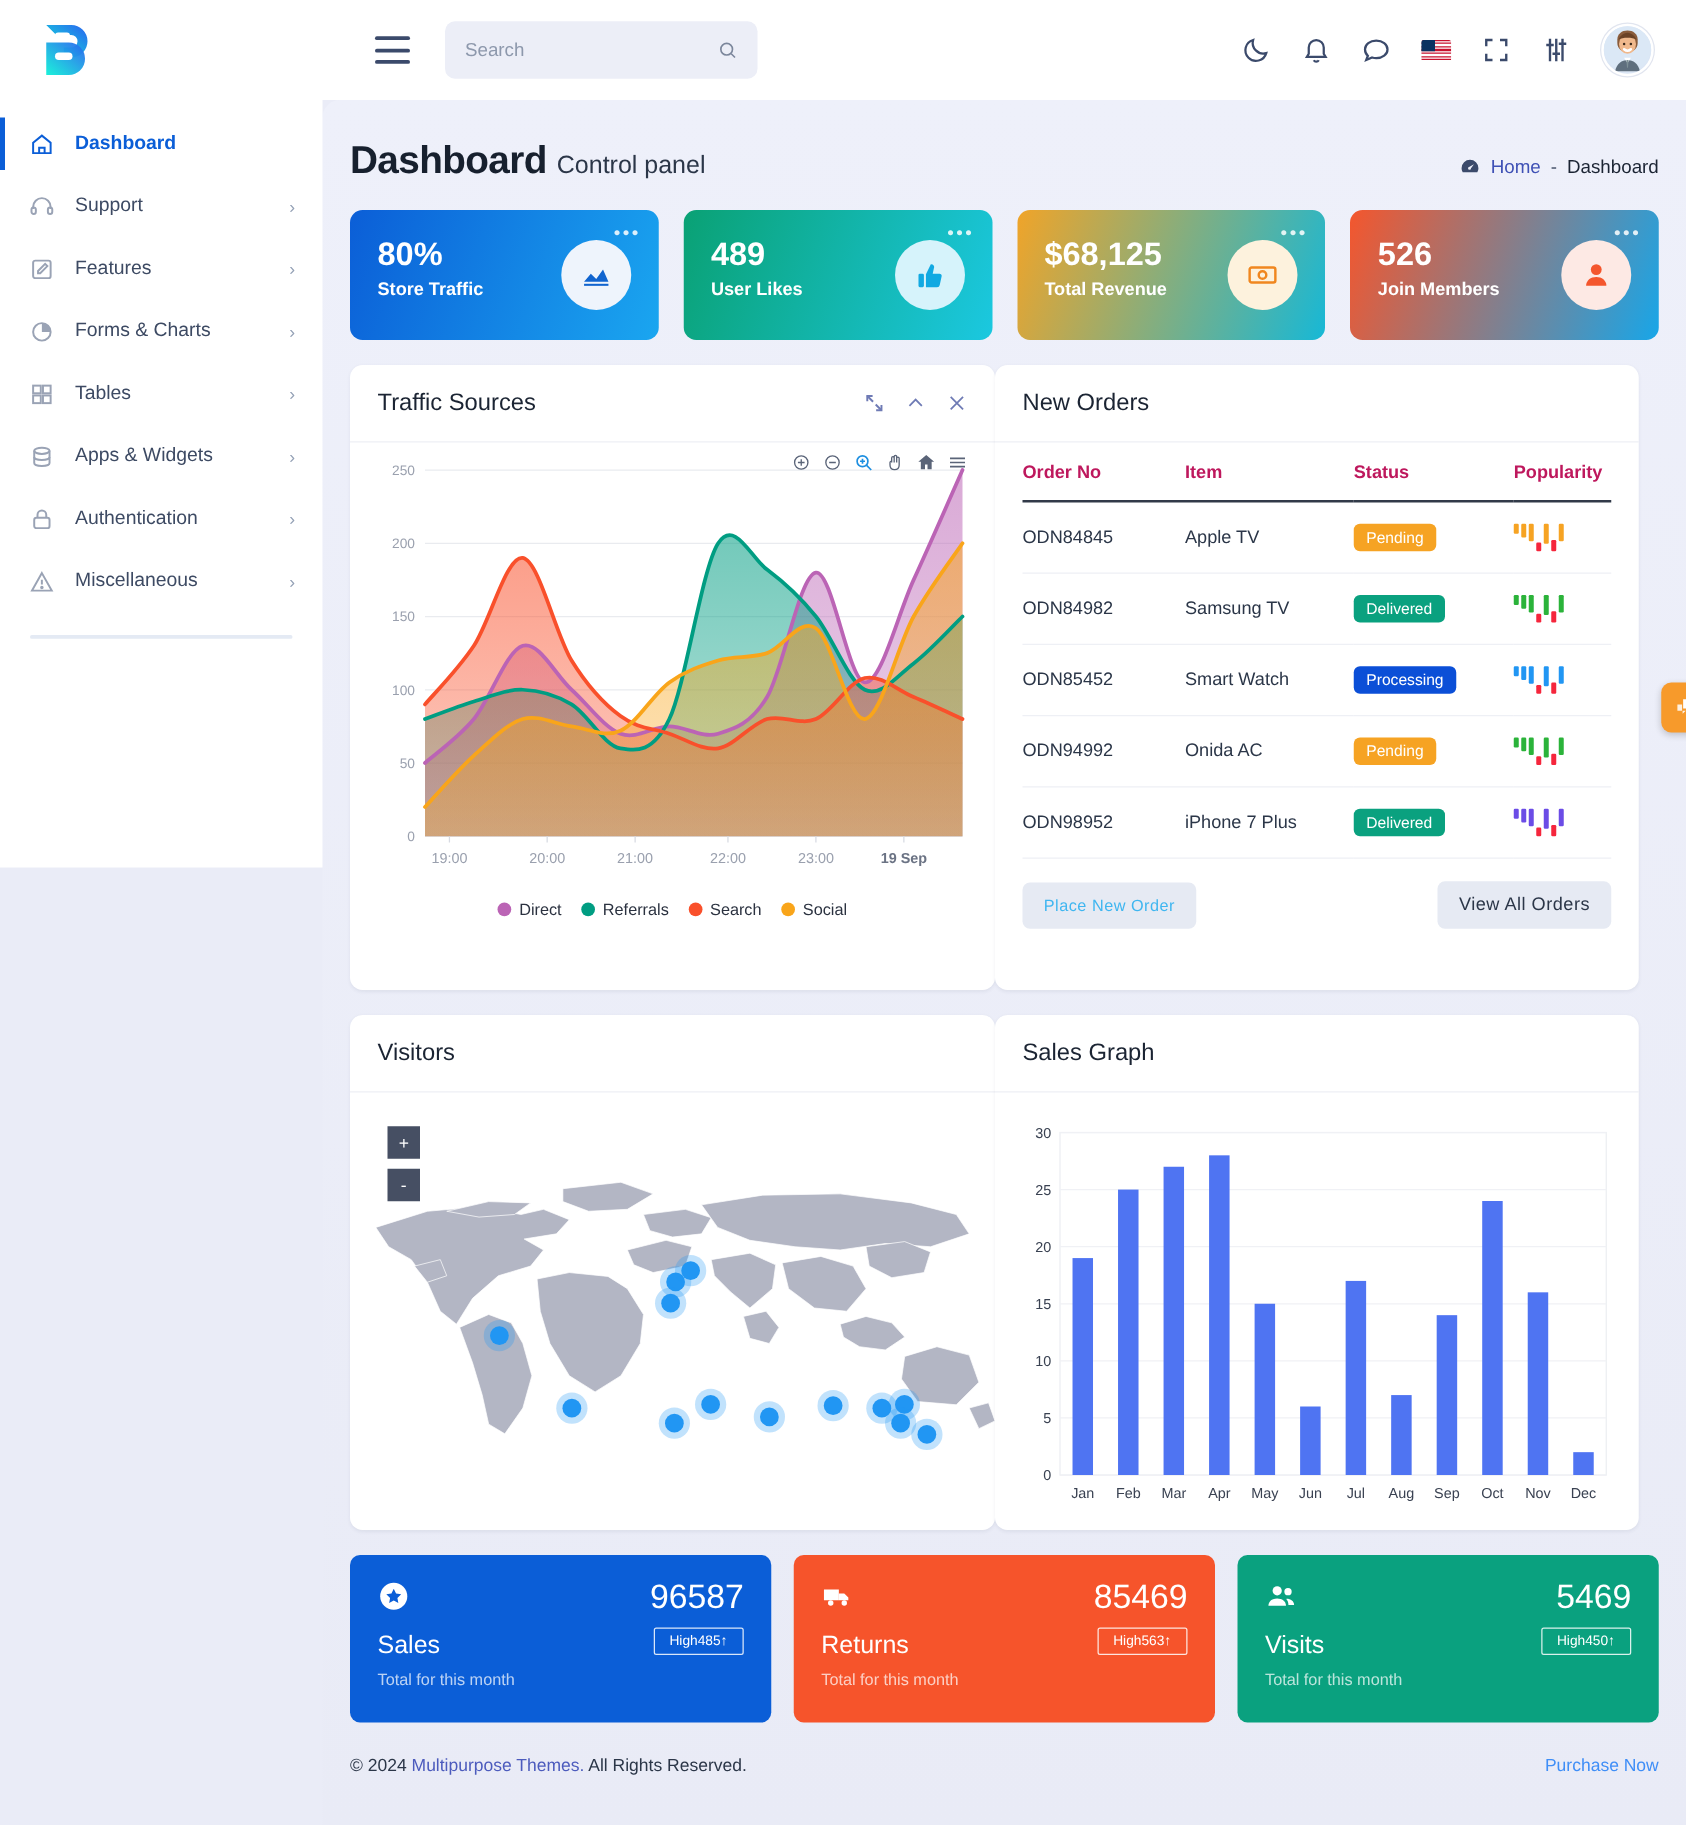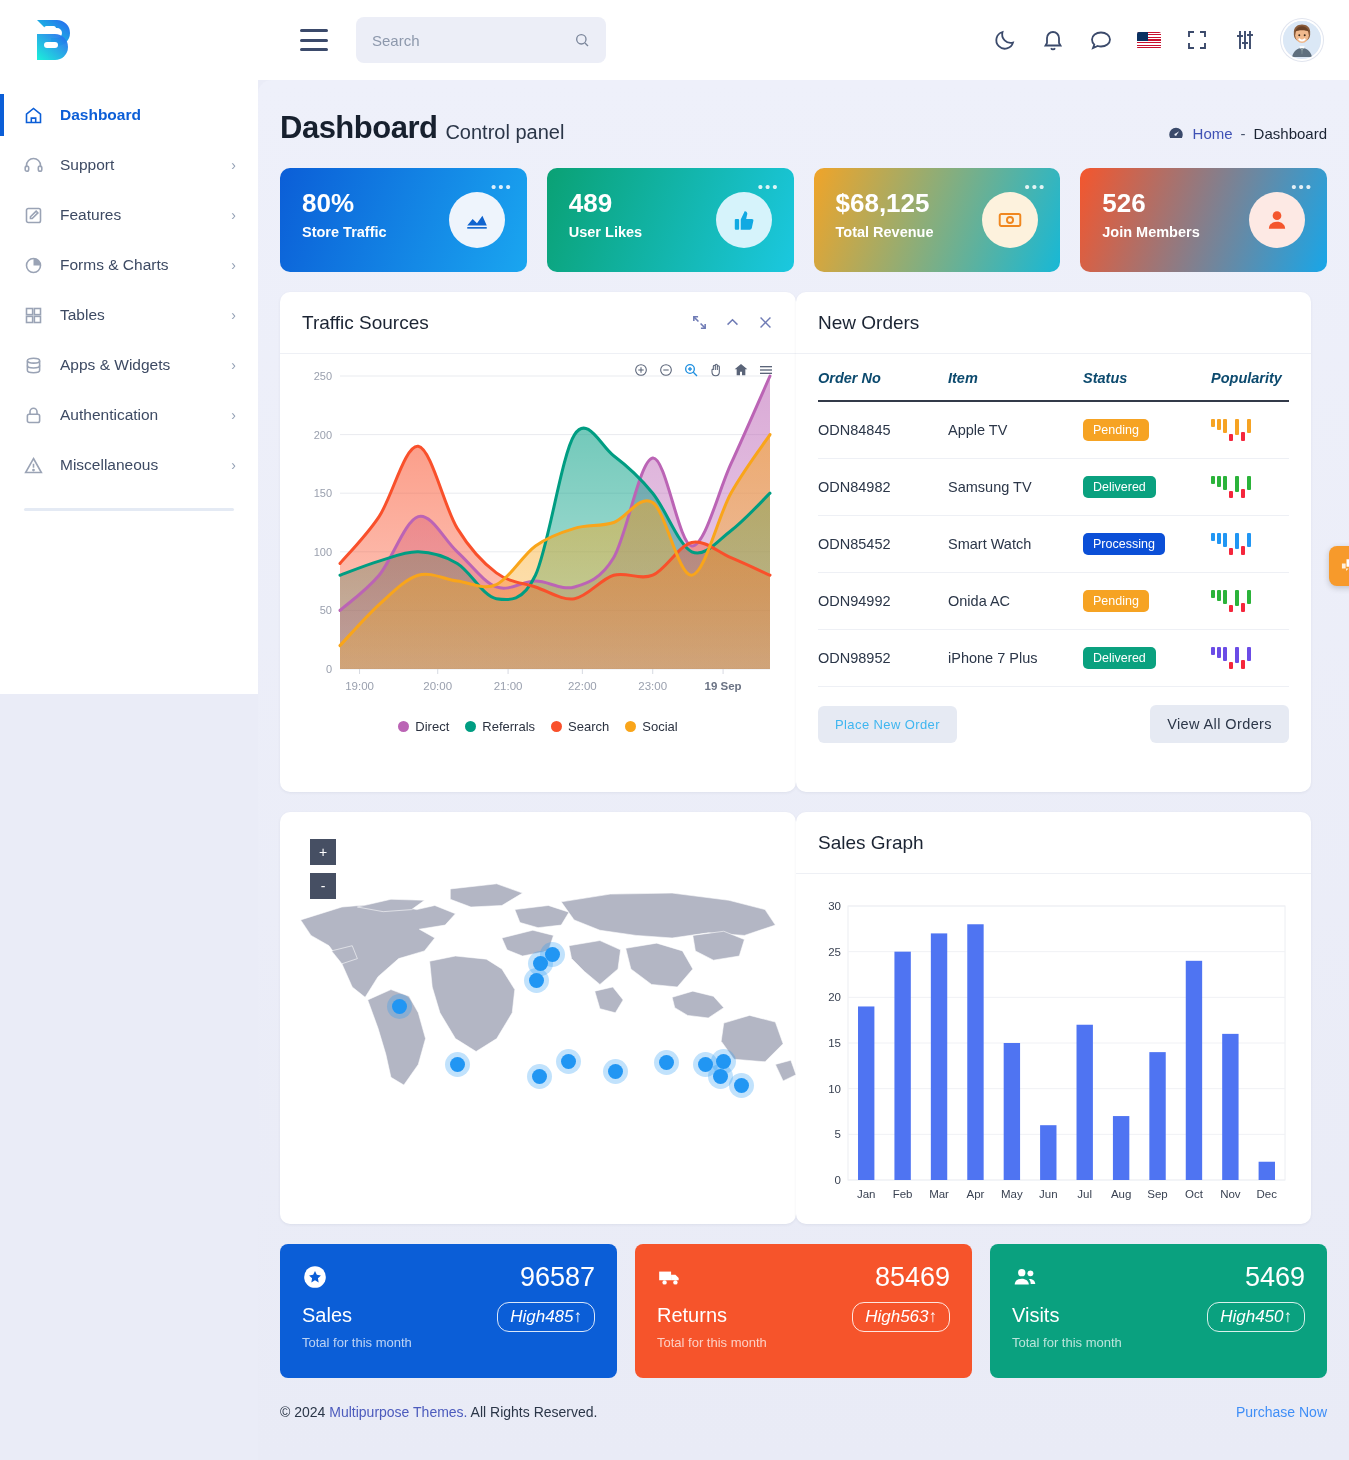--- a/index.html
+++ b/index.html
@@ -122,22 +122,22 @@
   .tsrc-body { height: 438px; position: relative; padding: 10px 16px 0 16px; }
   .chart-tools { position: absolute; top: 8px; right: 22px; display: flex; gap: 9px; align-items: center; }
   .chart-tools .cti { width: 16px; height: 16px; color: #5a6478; cursor: pointer; }
   .legend { display: flex; justify-content: center; gap: 16px; margin-top: 6px; }
   .lg { display: flex; align-items: center; gap: 6px; font-size: 13px; color: #2b3240; cursor: pointer;}
   .lg i { width: 11px; height: 11px; border-radius: 50%; display: inline-block; }
 
   
   .otbl { width: 100%; border-collapse: collapse; }
   .otbl th {
-    text-align: left; font-size: 14.5px; color: #0c4a6e; font-weight: 700;
-    padding: 16px 0 14px 0; border-bottom: 2px solid #323a49; font-style: italic;
+    text-align: left; font-size: 14.5px; color: #be185d; font-weight: 700;
+    padding: 16px 0 14px 0; border-bottom: 2px solid #323a49;
   }
   .otbl td { padding: 17px 0; border-bottom: 1px solid #eef0f5; font-size: 14.5px; color: #2b3648; }
   .otbl tr:last-child td { border-bottom: 1px solid #eef0f5; }
   .ono { color: #4a5b96; }
   .badge {
     display: inline-block; padding: 4px 10px; border-radius: 5px;
     font-size: 12.5px; color: #fff; font-weight: 500;
   }
   .spark { display: flex; align-items: center; gap: 2px; height: 22px; }
   .spark span { display: block; width: 4px; border-radius: 1px; }
@@ -168,21 +168,21 @@
 
   
   .bstats { display: flex; gap: 18px; padding: 20px 22px 0 22px; }
   .bstat { flex: 1; border-radius: 8px; padding: 20px 22px 22px 22px; color: #fff; position: relative; height: 134px; }
   .bstat .bic { width: 26px; height: 26px; }
   .bstat .bnum { position: absolute; right: 22px; top: 18px; font-size: 27px; font-weight: 500; }
   .bstat .bname { font-size: 20px; margin-top: 10px; }
   .bstat .bsub { font-size: 13px; margin-top: 8px; opacity: .72; }
   .pill {
     position: absolute; right: 22px; top: 58px; border: 1px solid rgba(255,255,255,.85);
-    border-radius: 12px; padding: 4px 12px; font-size: 17px; font-style: italic;
+    border-radius: 2px; padding: 4px 12px; font-size: 11px;
   }
   .b1 { background: #0b5ed7; } .b2 { background: #f6542b; } .b3 { background: #0aa17f; }
 
   .footer { display: flex; align-items: center; padding: 26px 22px 0 22px; font-size: 14px; color: #2b3648; }
   .footer a { color: #3f8ef7; text-decoration: none; }
   .footer .brand { color: #4c5bbd; }
 
   .fab {
     position: absolute; right: -20px; top: 466px; width: 40px; height: 40px;
     background: #f79a2b; border-radius: 8px; display: flex; align-items: center; justify-content: center;
@@ -668,20 +668,23 @@
       <div class="ord-foot">
         <button class="btn-soft">Place New Order</button>
         <button class="btn-soft2">View All Orders</button>
       </div>
     </div>
   </div>
 
   <div class="row2">
 
     <div class="card col-left">
+      <div class="card-head">
+        <div class="card-title">Visitors</div>
+      </div>
       <div class="map-body">
         <div class="zoomctl">
           <button>+</button>
           <button>-</button>
         </div>
         <svg viewBox="0 0 1000 500" width="516" height="350" preserveAspectRatio="xMidYMid meet" style="position:absolute;left:0;top:0">
           <g fill="#b3b6c4" stroke="#ffffff" stroke-width="1.1">
             <path d="M40 120 L120 95 L200 88 L265 100 L300 92 L340 108 L320 130 L270 138 L300 155 L280 180 L230 195 L190 230 L165 270 L140 250 L120 205 L95 170 L60 150 Z"></path>
             <path d="M150 95 L215 80 L280 82 L255 100 L200 104 Z"></path>
             <path d="M330 60 L420 50 L470 68 L430 92 L370 95 L330 80 Z"></path>

